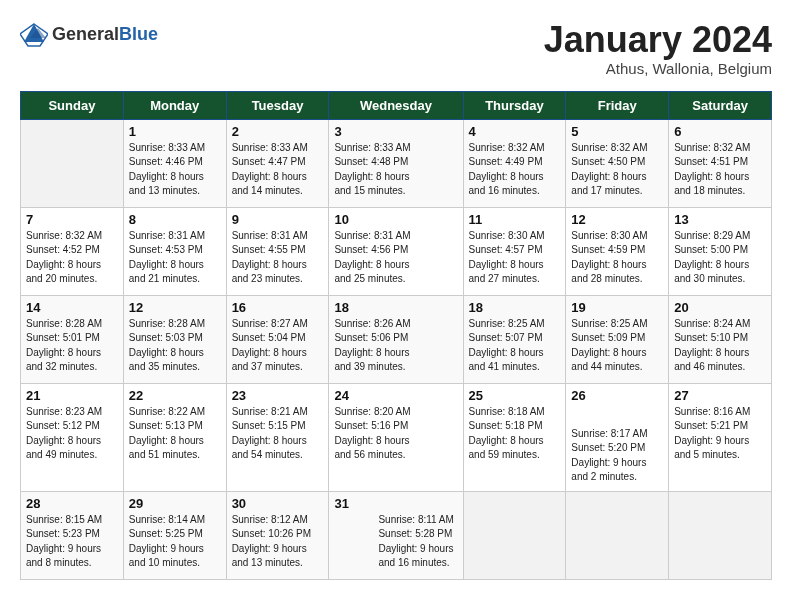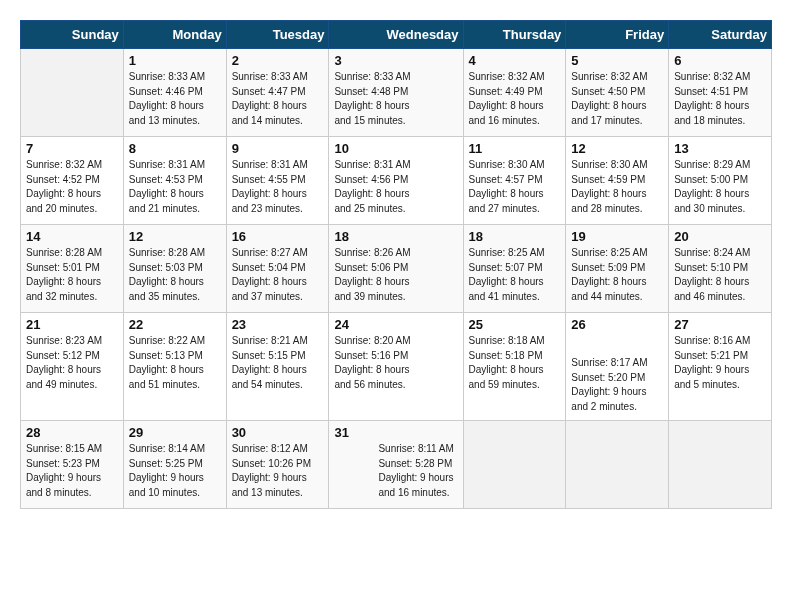--- a/index.html
+++ b/index.html
@@ -39,26 +39,26 @@
     }
     .location {
       font-size: 15px;
       color: #444;
     }
     table {
       width: 100%;
       border-collapse: collapse;
     }
     thead tr th {
-      background-color: #0c4a6e;
+      background-color: #14532d;
       color: #fff;
       font-size: 13px;
       font-weight: bold;
       padding: 6px 4px;
-      text-align: right;
+      text-align: center;
       border: 1px solid #1a4d8c;
     }
     tbody tr td {
       vertical-align: top;
       padding: 4px 5px 6px 5px;
       border: 1px solid #ccc;
       font-size: 10.5px;
       color: #222;
       background: #fff;
       min-width: 100px;
@@ -80,20 +80,36 @@
       color: #222;
     }
     .empty-cell {
       background: #f2f2f2 !important;
     }
   </style>
 </head>
 <body>
 
 <div class="page">
+  <div class="header">
+    <div class="logo">
+      <svg class="logo-icon" viewBox="0 0 28 28" xmlns="http://www.w3.org/2000/svg">
+        <polygon points="14,4 24,22 4,22" fill="#2563a8"></polygon>
+        <polygon points="14,4 28,14 20,26 8,26 0,14" fill="none" stroke="#2563a8" stroke-width="1.5"></polygon>
+        <polygon points="18,8 26,18 10,18" fill="#1a4d8c" opacity="0.5"></polygon>
+      </svg>
+      <div>
+        <span style="font-size:18px;font-weight:bold;color:#333;">General</span><span style="font-size:18px;font-weight:bold;color:#2563a8;">Blue</span>
+      </div>
+    </div>
+    <div class="title-block">
+      <div class="month-title">January 2024</div>
+      <div class="location">Athus, Wallonia, Belgium</div>
+    </div>
+  </div>
 
   <table>
     <thead>
       <tr>
       <th>Sunday</th>
           <th>Monday</th>
           <th>Tuesday</th>
           <th>Wednesday</th>
           <th>Thursday</th>
           <th>Friday</th>

